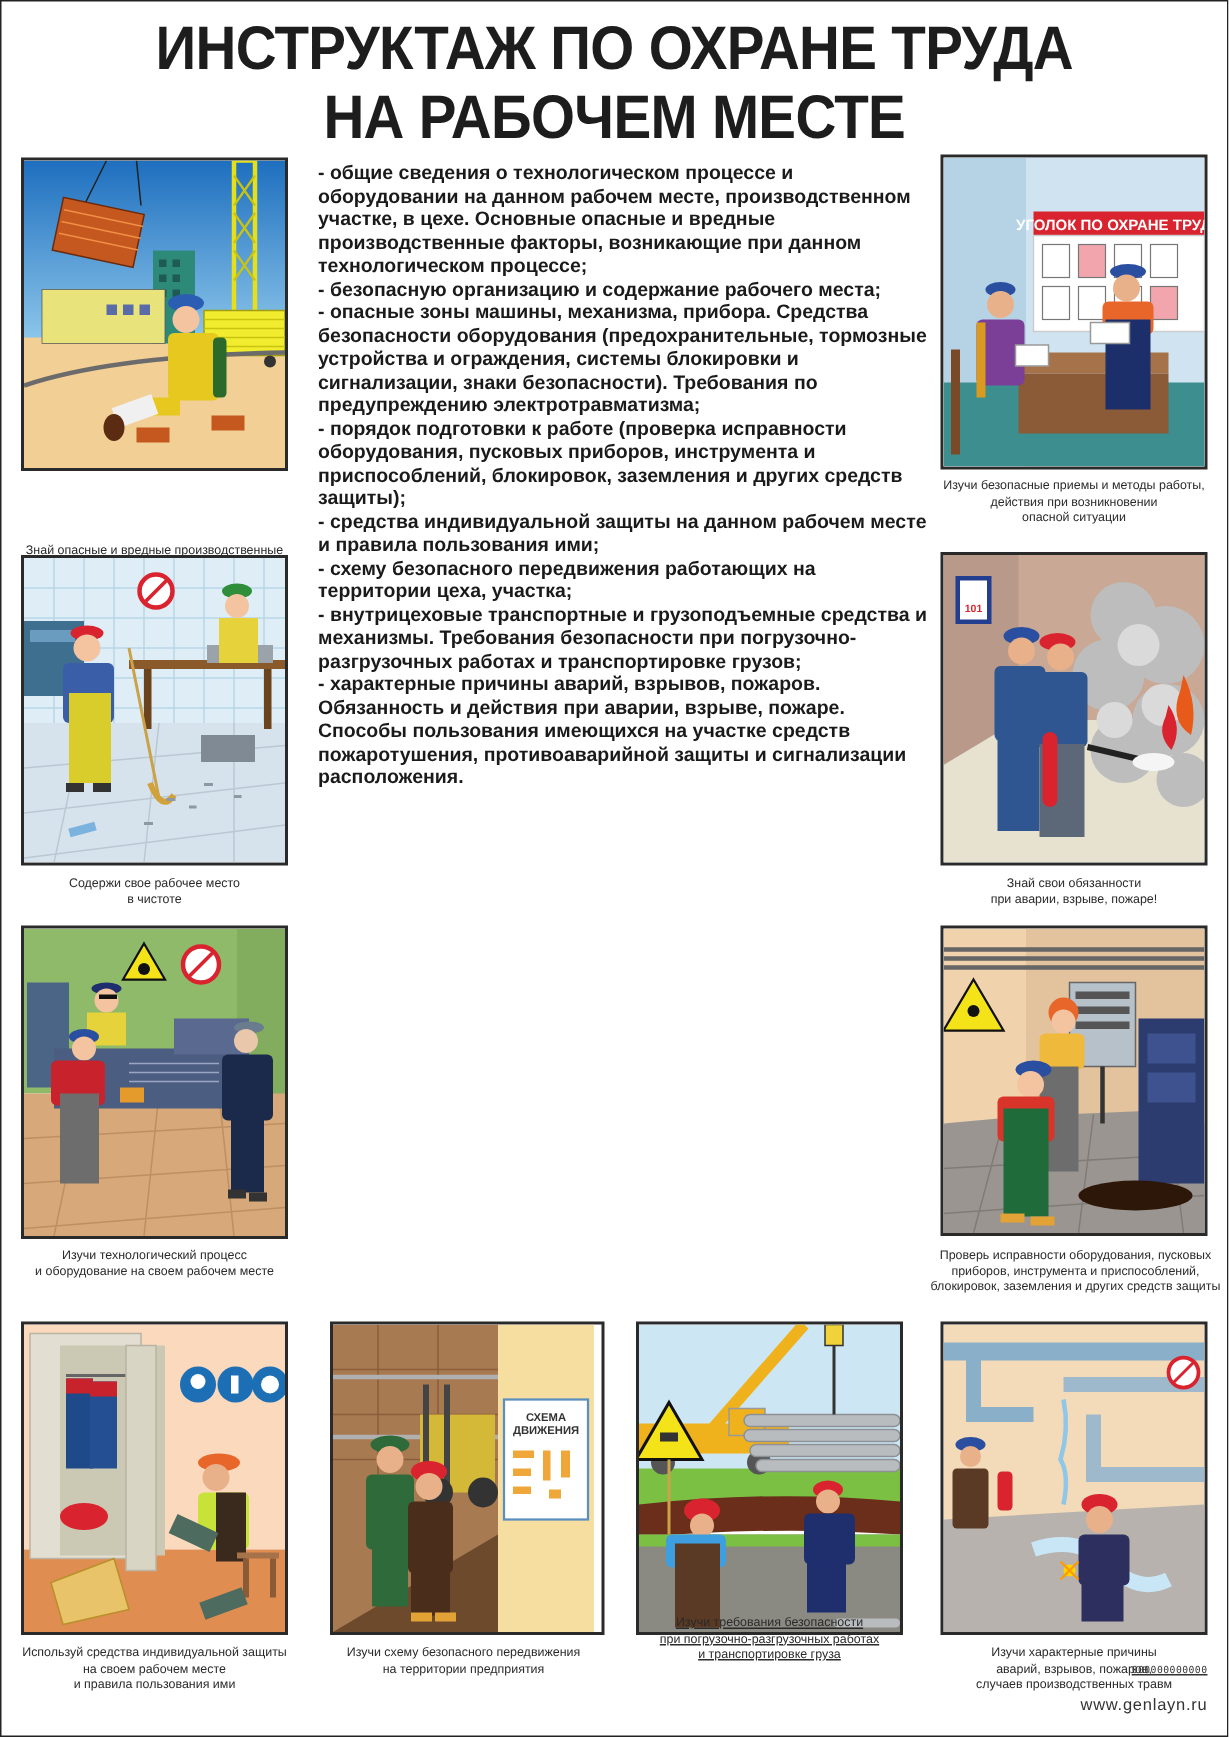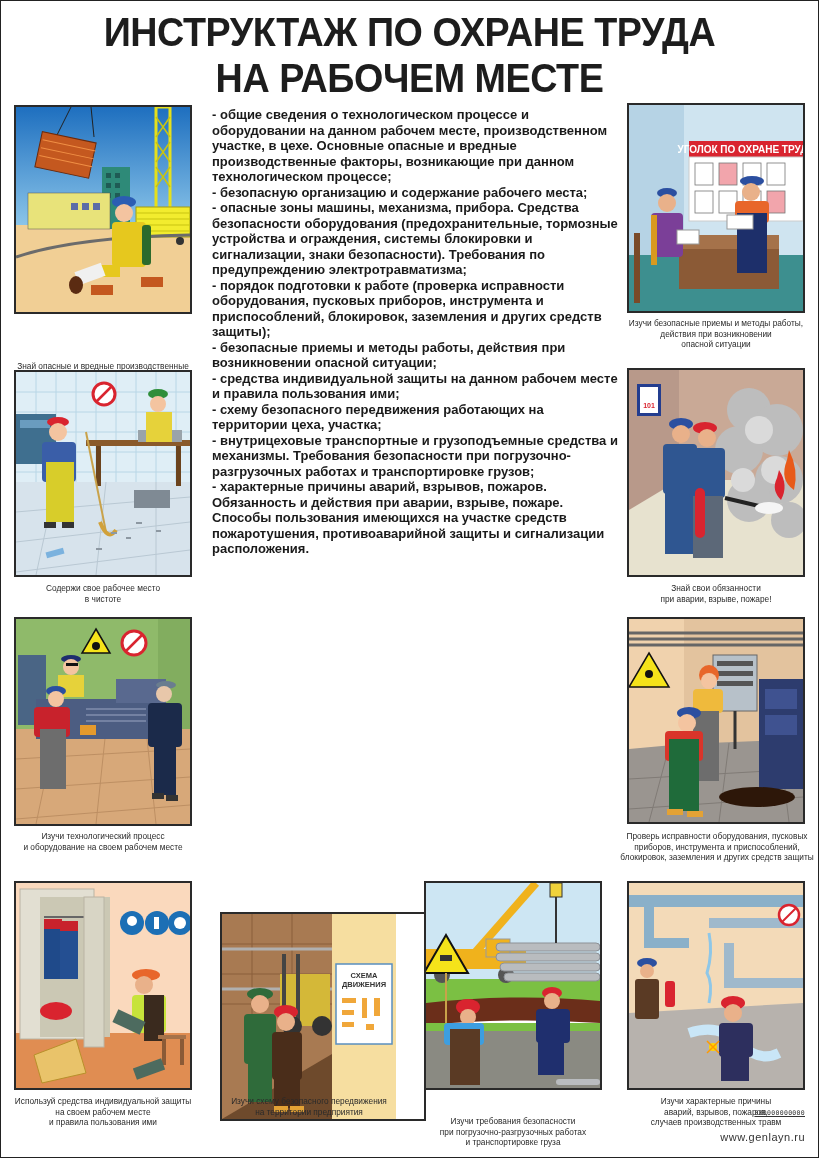--- a/index.html
+++ b/index.html
@@ -307,21 +307,21 @@
     <path d="M18 172 L60 156 L70 190 L26 200 Z" fill="#e9c36a" stroke="#b8902a"></path>
     <rect x="118" y="180" width="30" height="12" fill="#4d6b5f" transform="rotate(-20 133 186)"></rect>
   </svg>
 </div>
 <div class="cap" style="left:6px;top:1096px;width:194px;text-align:center;">
   <div>Используй средства индивидуальной защиты</div>
   <div>на своем рабочем месте</div>
   <div>и правила пользования ими</div>
 </div>
 
-<div class="pic" style="left:220px;top:881px;width:206px;height:209px;margin-top:31px;">
+<div class="pic" style="left:220px;top:881px;width:183px;height:209px;">
   <svg width="174" height="205" viewBox="0 0 174 205">
     <rect width="110" height="205" fill="#a87a52"></rect>
     <g stroke="#8a5e3a">
         <path d="M0 30 H110 M0 60 H110 M0 90 H110"></path>
         <path d="M30 0 V100 M70 0 V100"></path>
       </g>
     <path d="M0 35 H110 M0 75 H110" stroke="#b0b0b0" stroke-width="3"></path>
     <rect x="110" y="0" width="64" height="205" fill="#f6dea0"></rect>
     <path d="M0 205 L110 140 L110 205 Z" fill="#6e4a2c"></path>
     <rect x="114" y="50" width="56" height="80" fill="#fff" stroke="#5a8fbf" stroke-width="1.5"></rect>
@@ -384,21 +384,21 @@
     <circle cx="42" cy="134" r="8" fill="#e9b18a"></circle>
     <rect x="18" y="140" width="40" height="22" fill="#3d9ee0" rx="4"></rect>
     <rect x="24" y="146" width="30" height="56" fill="#5a3a24"></rect>
     <ellipse cx="126" cy="110" rx="10" ry="6" fill="#d9242f"></ellipse>
     <circle cx="126" cy="118" r="8" fill="#e9b18a"></circle>
     <rect x="110" y="126" width="34" height="34" fill="#1f2f6e" rx="4"></rect>
     <rect x="112" y="158" width="26" height="34" fill="#1f2f6e"></rect>
     <rect x="130" y="196" width="44" height="6" fill="#b9bcbf" rx="3"></rect>
   </svg>
 </div>
-<div class="cap" style="left:414px;top:1116px;width:198px;">
+<div class="cap" style="left:414px;top:1076px;width:198px;text-decoration:underline;">
   <div>Изучи требования безопасности</div>
   <div>при погрузочно-разгрузочных работах</div>
   <div>и транспортировке груза</div>
 </div>
 
 <div class="pic" style="left:627px;top:881px;width:178px;height:209px;">
   <svg width="174" height="205" viewBox="0 0 174 205">
     <rect width="174" height="130" fill="#f3dab8"></rect>
     <path d="M0 130 L174 120 L174 205 L0 205 Z" fill="#b7b2ad"></path>
     <path d="M0 18 H174" stroke="#8ab0c9" stroke-width="12"></path>
@@ -428,21 +428,20 @@
   <div>аварий, взрывов, пожаров,</div>
   <div>случаев производственных травм</div>
 </div>
 
 <div class="main-text">
   <div class="items">
     <p>- общие сведения о технологическом процессе и оборудовании на данном рабочем месте, производственном участке, в цехе. Основные опасные и вредные производственные факторы, возникающие при данном технологическом процессе;</p>
     <p>- безопасную организацию и содержание рабочего места;</p>
     <p>- опасные зоны машины, механизма, прибора. Средства безопасности оборудования (предохранительные, тормозные устройства и ограждения, системы блокировки и сигнализации, знаки безопасности). Требования по предупреждению электротравматизма;</p>
     <p>- порядок подготовки к работе (проверка исправности оборудования, пусковых приборов, инструмента и приспособлений, блокировок, заземления и других средств защиты);</p>
-    <p>- безопасные приемы и методы работы, действия при возникновении опасной ситуации;</p>
     <p>- средства индивидуальной защиты на данном рабочем месте и правила пользования ими;</p>
     <p>- схему безопасного передвижения работающих на территории цеха, участка;</p>
     <p>- внутрицеховые транспортные и грузоподъемные средства и механизмы. Требования безопасности при погрузочно-разгрузочных работах и транспортировке грузов;</p>
     <p>- характерные причины аварий, взрывов, пожаров. Обязанность и действия при аварии, взрыве, пожаре. Способы пользования имеющихся на участке средств пожаротушения, противоаварийной защиты и сигнализации расположения.</p>
   </div>
 </div>
 
 <div class="url">www.genlayn.ru</div>
 <div class="code">000000000000</div>
 

